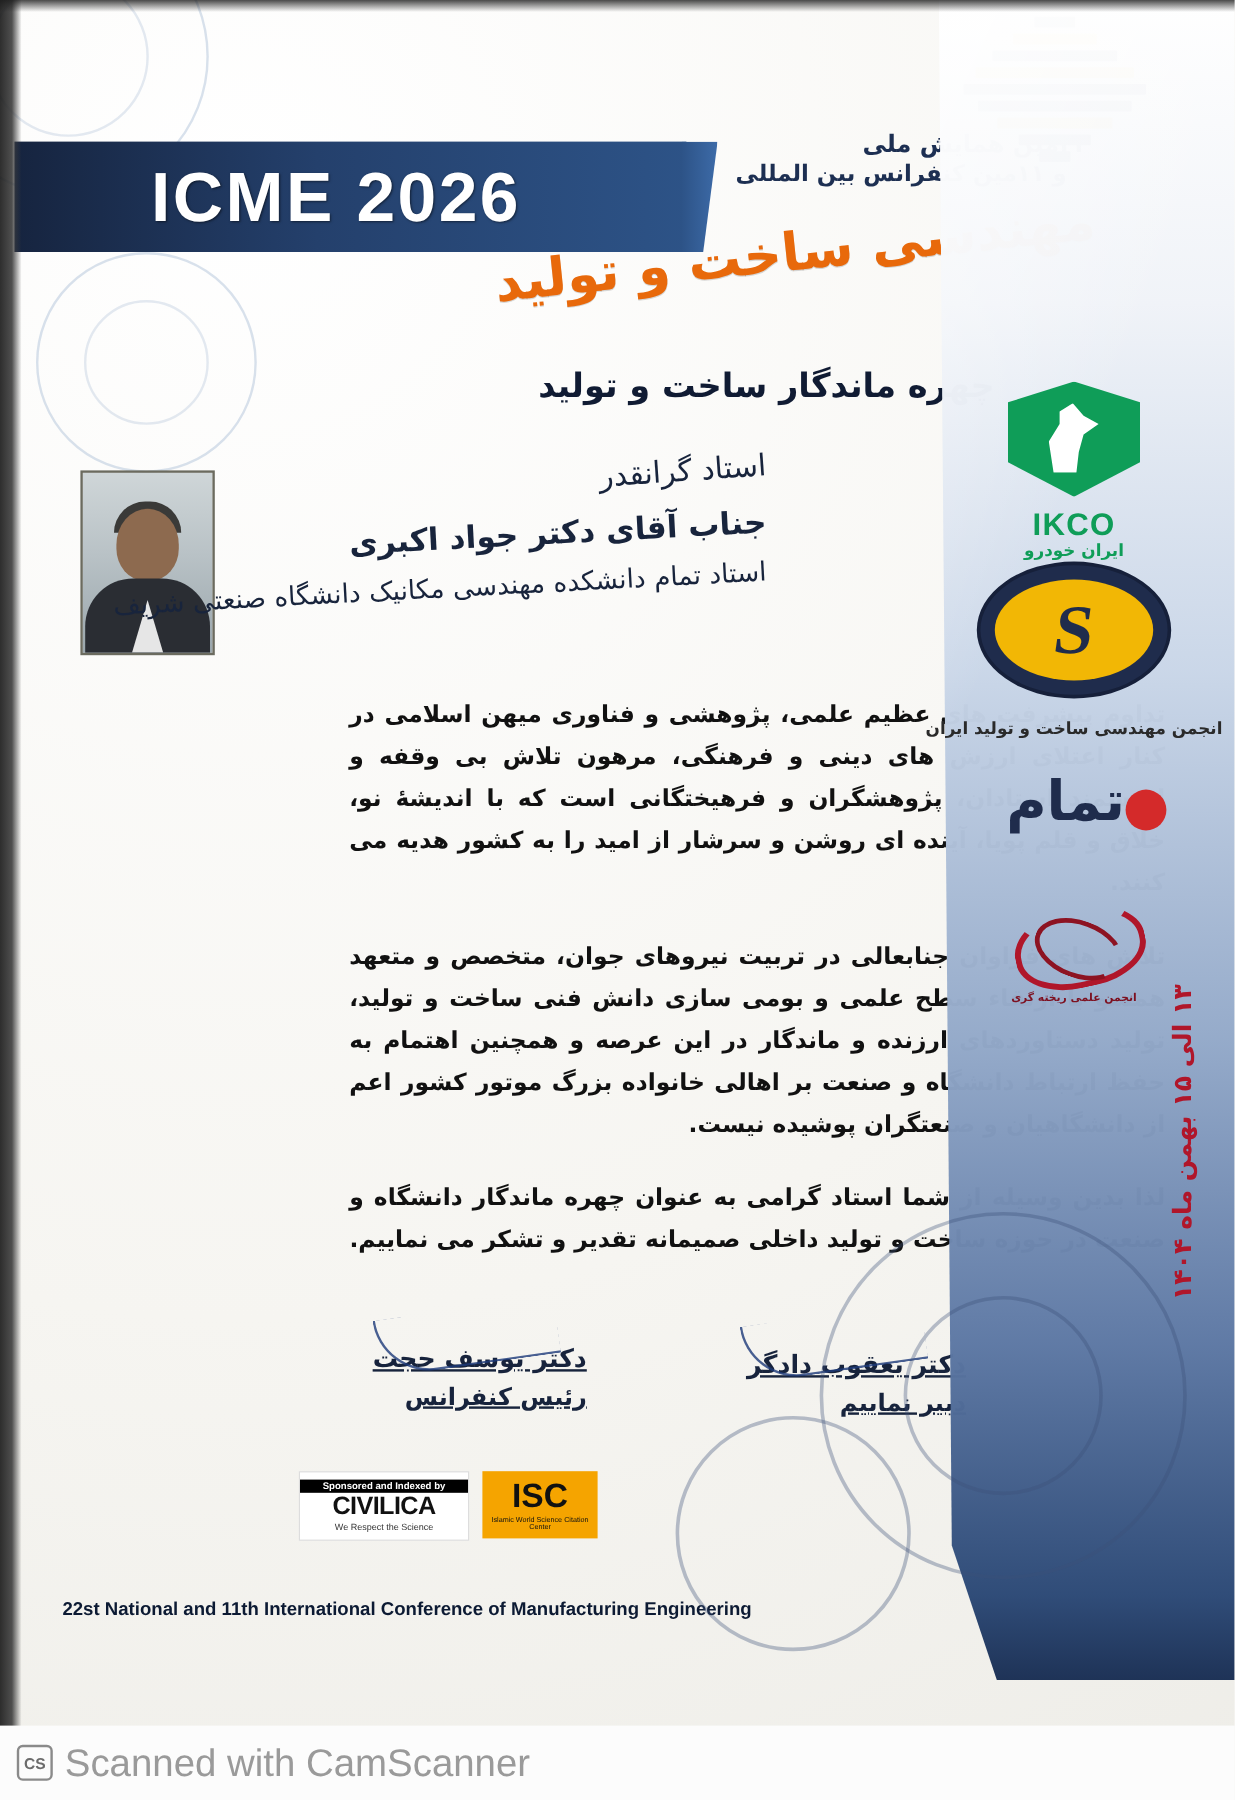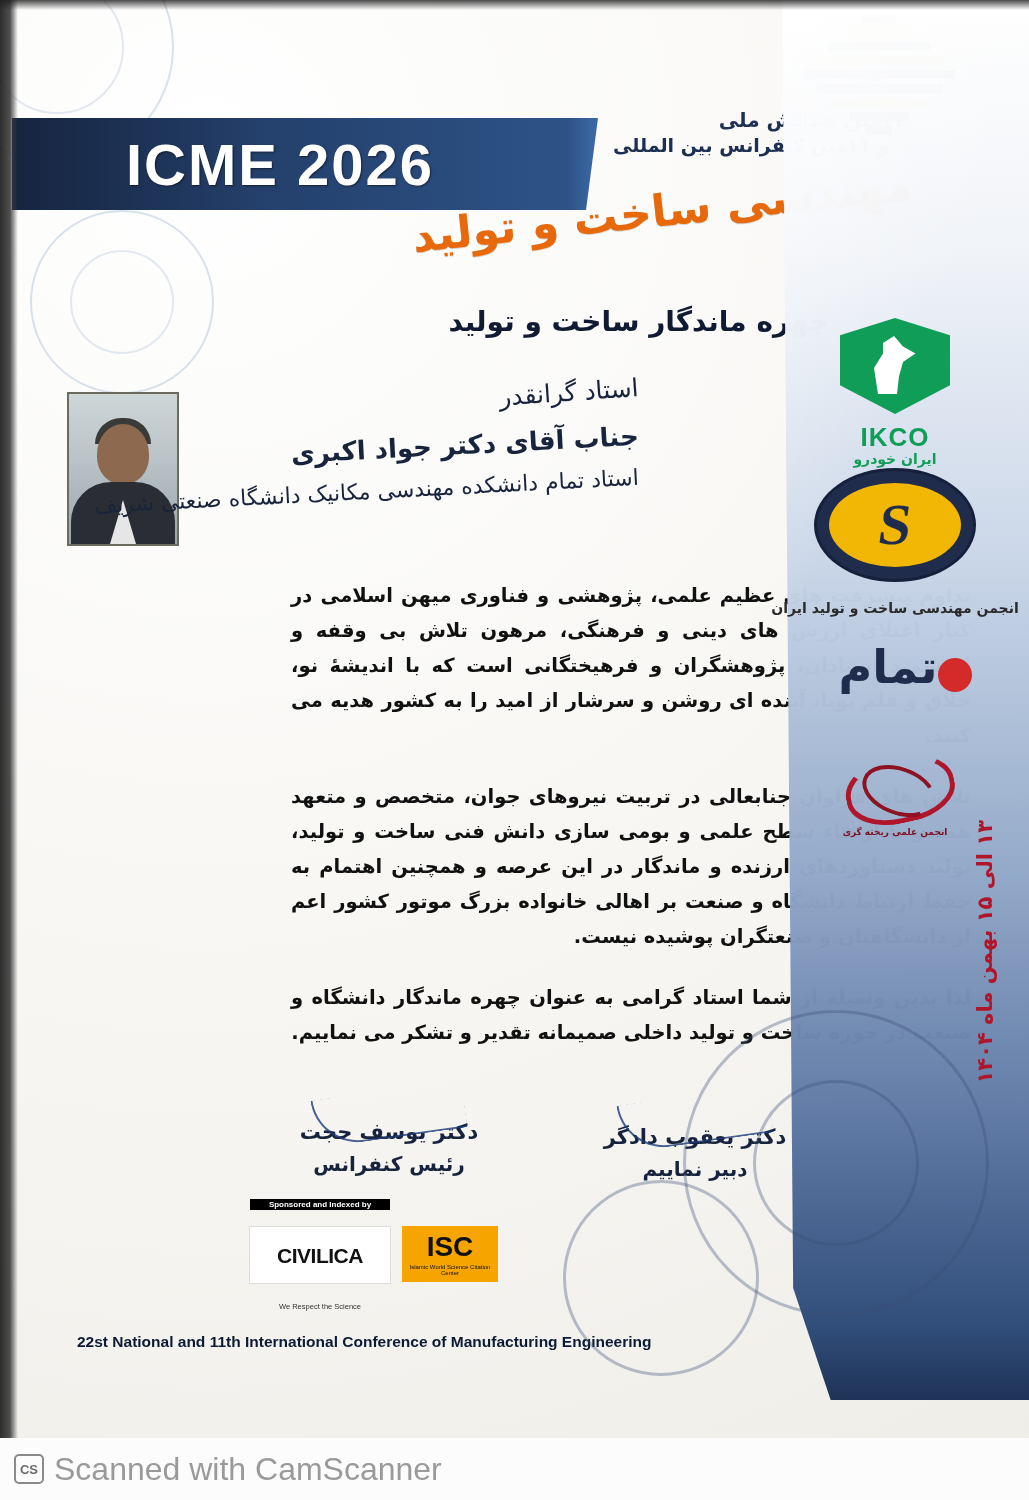--- a/index.html
+++ b/index.html
@@ -119,56 +119,56 @@
     position:absolute;right:58px;top:578px;width:680px;
     text-align:justify;text-align-last:right;
     color:#111;font-size:19.5px;line-height:35px;
     font-weight:bold;
     letter-spacing:.5px;
   }
   .body-text p{margin:0 0 26px 0;}
 
   
   .sig{
-    position:absolute;text-align:center;color:#17233c;
+    position:absolute;color:#17233c;text-decoration:underline;
   }
   .sig .name{font-size:21px;font-weight:bold;}
   .sig .role{font-size:20px;font-weight:bold;margin-top:8px;}
   .sig .ink{
     position:absolute;left:50%;top:-30px;transform:translateX(-50%) rotate(-8deg);
     width:150px;height:46px;
     border-bottom:2px solid #1d3a7a;
     border-left:2px solid #1d3a7a;
     border-radius:0 0 0 60px;
     opacity:.8;
   }
   .sig-left{right:540px;top:1120px;width:200px;}
   .sig-right{right:224px;top:1125px;width:220px;}
 
   
   .civilica{
     position:absolute;left:249px;top:1226px;width:140px;height:56px;
     background:#fff;border:1px solid #ddd;
     display:flex;flex-direction:column;align-items:center;justify-content:center;
-    direction:ltr;font-family:"Liberation Sans",sans-serif;gap:34px;
+    direction:ltr;font-family:"Liberation Sans",sans-serif;
   }
   .civilica .top{font-size:8px;font-weight:bold;background:#000;color:#fff;width:100%;text-align:center;padding:1px 0;}
   .civilica .mid{font-size:21px;font-weight:bold;color:#111;letter-spacing:-.5px;}
   .civilica .bot{font-size:7.5px;color:#333;}
   .isc{
     position:absolute;left:402px;top:1226px;width:96px;height:56px;
     background:#f5a400;display:flex;flex-direction:column;align-items:center;justify-content:center;
     direction:ltr;font-family:"Liberation Sans",sans-serif;
   }
   .isc .mid{font-size:28px;font-weight:bold;color:#111;line-height:1;}
   .isc .bot{font-size:6px;color:#111;text-align:center;margin-top:3px;padding:0 3px;}
 
   .footer-en{
     position:absolute;left:52px;top:1333px;direction:ltr;
-    font-family:"Liberation Sans",sans-serif;font-weight:bold;font-size:15.5px;color:#0c1a33;margin-left:25px;
+    font-family:"Liberation Sans",sans-serif;font-weight:bold;font-size:15.5px;color:#0c1a33;
   }
 
   
   .side-banner{
     position:absolute;right:0;top:0;width:268px;height:1400px;
     background:linear-gradient(180deg,#ffffff 0%, #f0f3f8 18%, #c9d6e8 40%, #93a9c9 62%, #5d78a4 80%, #2c4976 95%, #1a2f54 100%);
     clip-path:polygon(8% 0, 100% 0, 100% 100%, 26% 100%, 12% 92%);
     opacity:.98;
   }
   .side-gloss{

